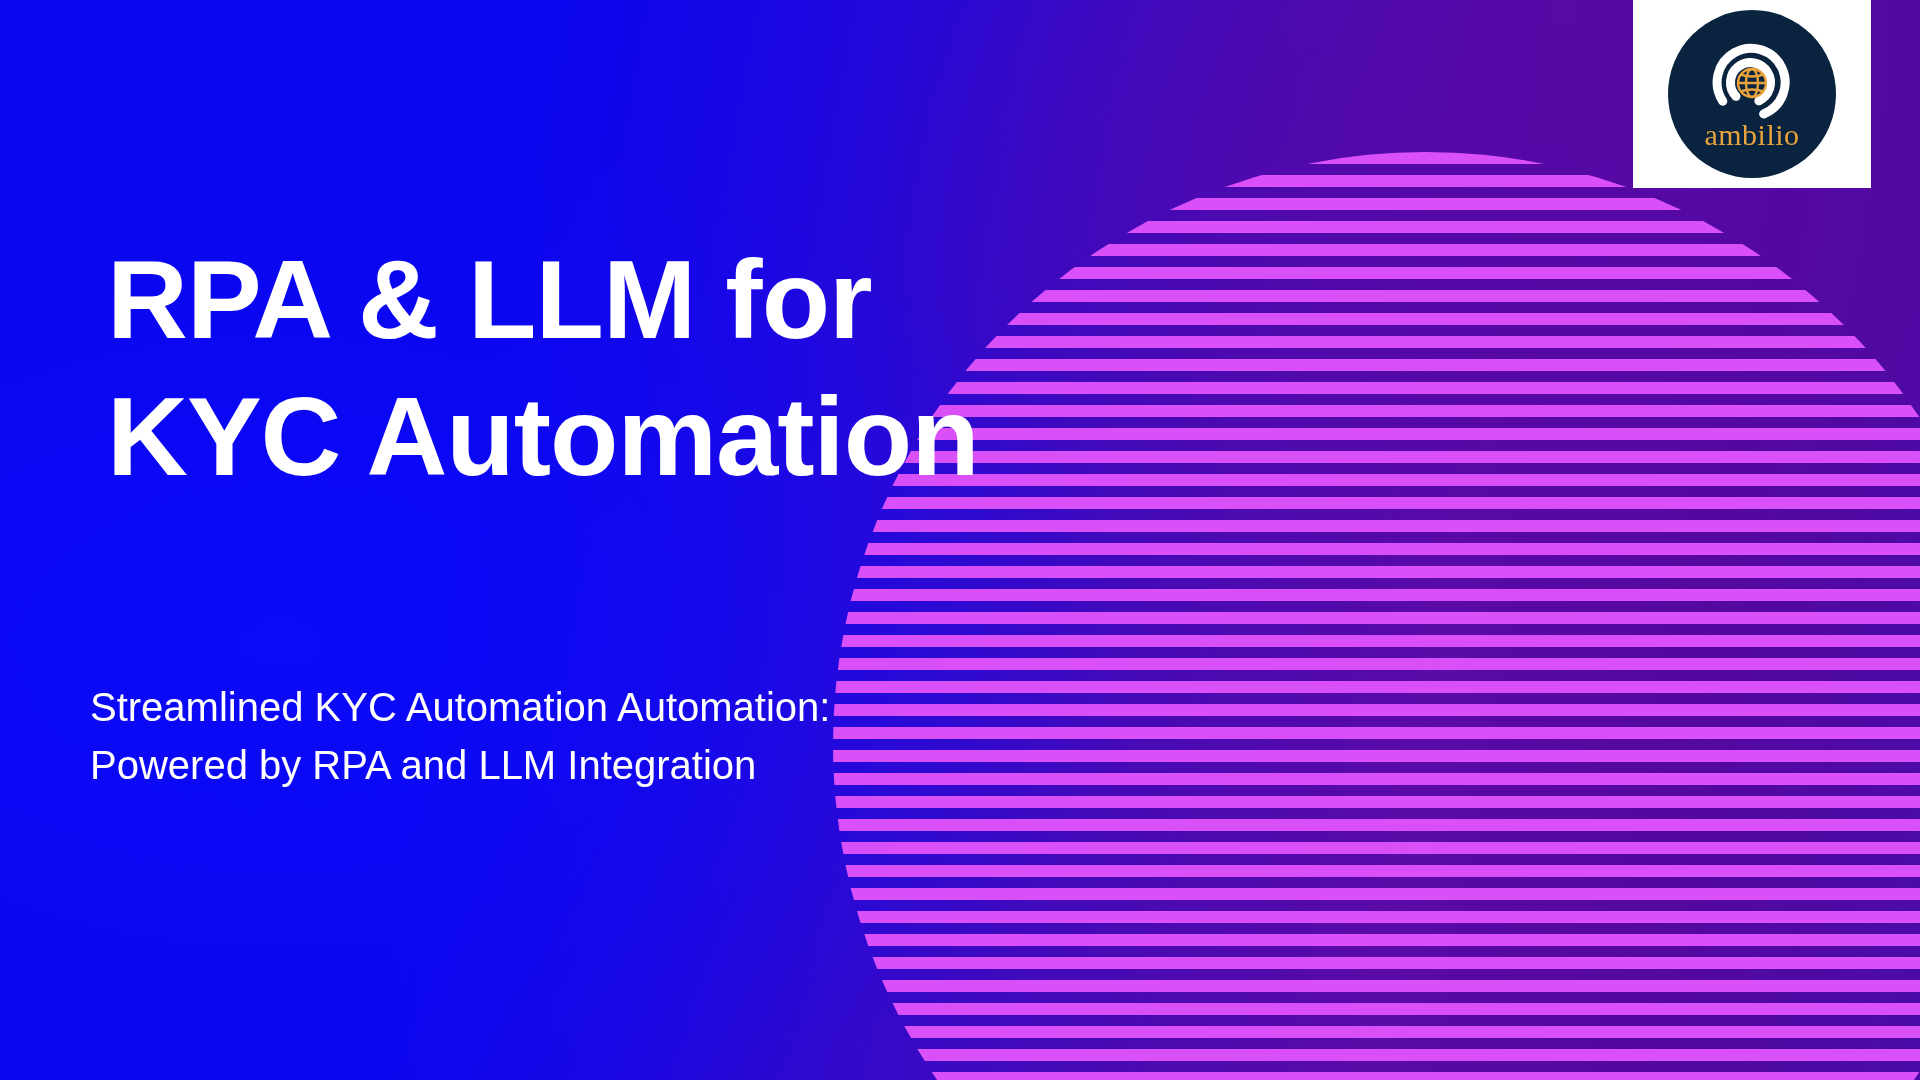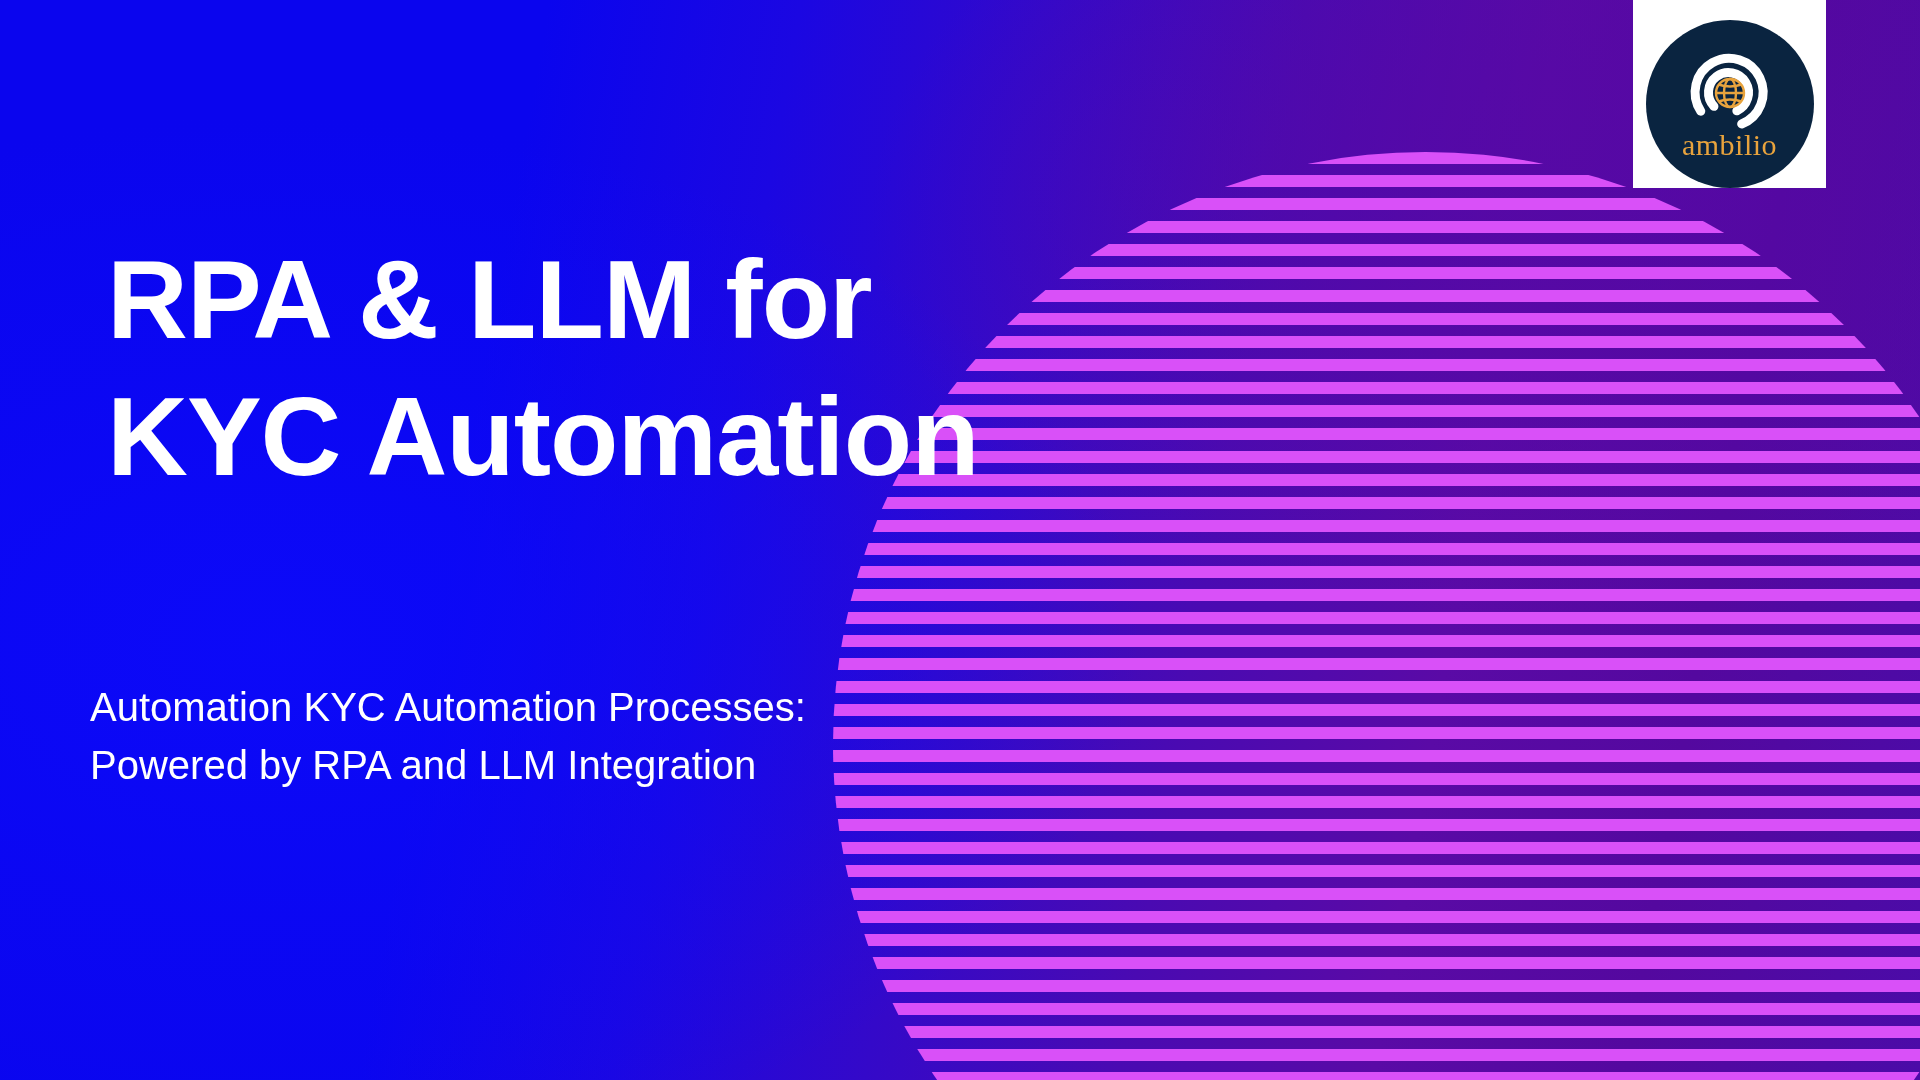--- a/index.html
+++ b/index.html
@@ -92,25 +92,25 @@
     line-height: 1.46;
     letter-spacing: 0px;
     white-space: pre-line;
   }
 
   
   .logo-card {
     position: absolute;
     left: 1633px;
     top: 0px;
-    width: 193px;
+    width: 238px;
     height: 188px;
     background: #ffffff;
     display: flex;
-    align-items: flex-end;
+    align-items: center;
     justify-content: center;
   }
   .logo-disc {
     position: relative;
     width: 168px;
     height: 168px;
     border-radius: 50%;
     background: #0a2440;
     display: flex;
     flex-direction: column;
@@ -142,21 +142,21 @@
   <div class="tint-a"></div>
   <div class="tint-b"></div>
 
   <div class="striped-circle">
     <div class="stripes"></div>
   </div>
 
   <div class="headline">RPA &amp; LLM for
 KYC Automation</div>
 
-  <div class="subtitle">Automation KYC Automation Processes:
+  <div class="subtitle">Streamlined KYC Automation Automation:
 Powered by RPA and LLM Integration</div>
 
   <div class="logo-card">
     <div class="logo-disc">
       <svg class="logo-mark" viewBox="0 0 104 96">
 
         <path d="M 18 62
                  A 34 34 0 1 1 52 88" fill="none" stroke="#ffffff" stroke-width="9" stroke-linecap="round" transform="rotate(-20 52 54)"></path>
 
         <path d="M 32 62

